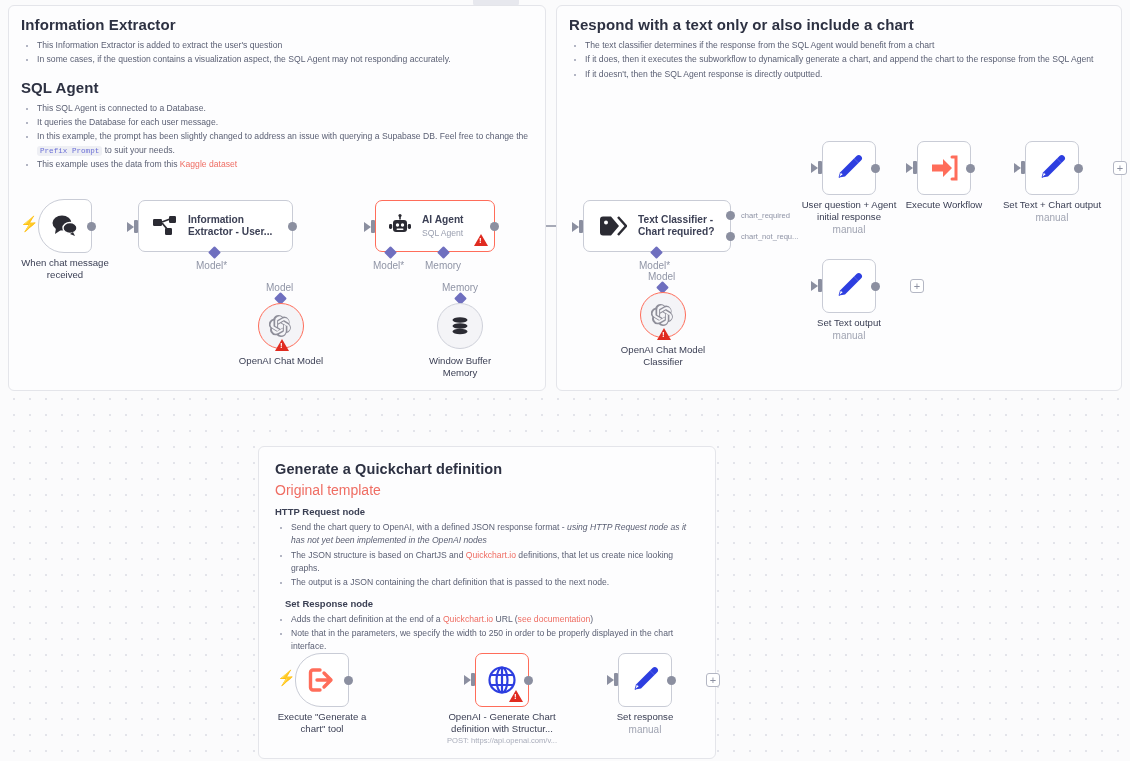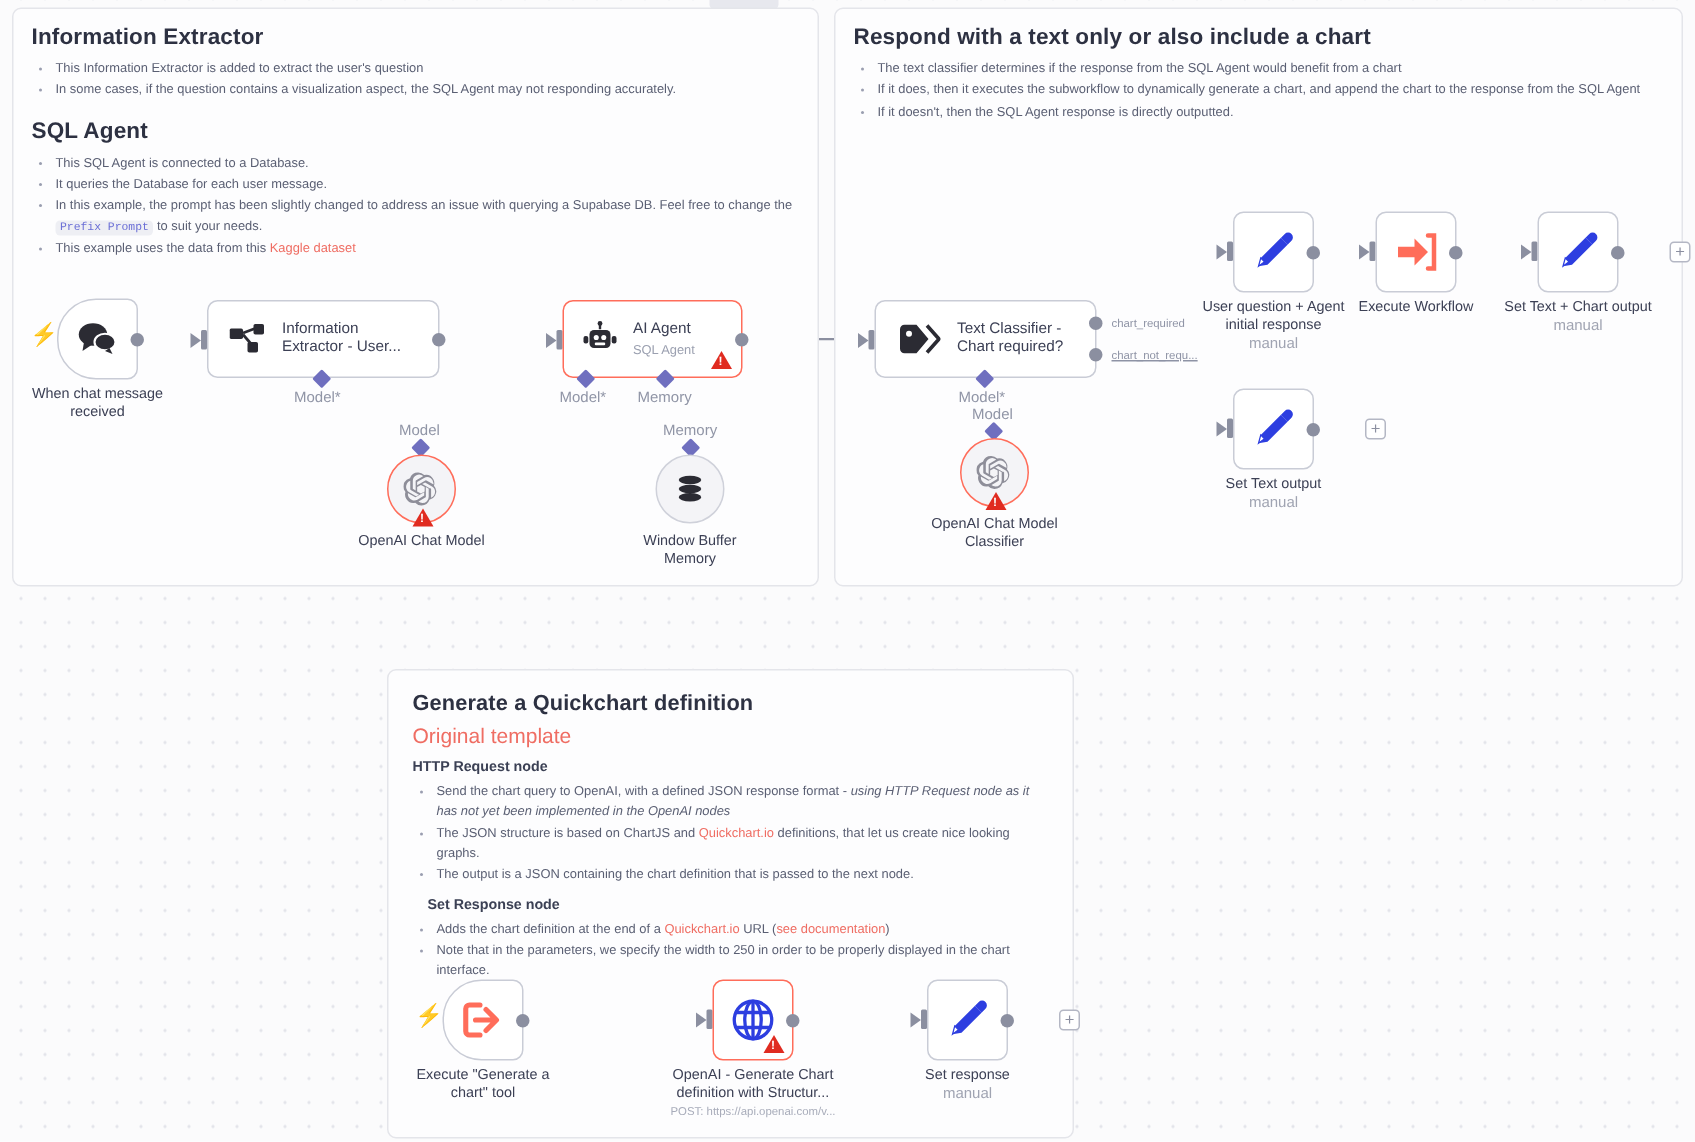--- a/index.html
+++ b/index.html
@@ -92,21 +92,21 @@
     width: 46px; height: 46px;
     border-radius: 50%;
     background: #f4f4f7;
     border: 1px solid #cfd1da;
     display: flex; align-items: center; justify-content: center;
     position: relative;
   }
   .node-round.err { border: 1.6px solid #ff6d5a; }
   .node-title {
     font-size: 10.2px; color: #3c4055; line-height: 1.22;
-    font-weight: normal;
+    font-weight: bold;
   }
   .node-sub { font-size: 8.6px; color: #9ba0b0; margin-top: 2px; }
   .caption {
     position: absolute;
     text-align: center;
     font-size: 9.6px;
     color: #3c4055;
     line-height: 1.25;
     white-space: pre-line;
   }
@@ -354,21 +354,21 @@
         <path d="M1 4.5 A3 3 0 0 1 4 1.5 L12 1.5 L20 11 L12 20.5 L4 20.5 A3 3 0 0 1 1 17.5 Z" fill="#2b2b33"></path>
         <circle cx="7" cy="7.5" r="2" fill="#fff"></circle>
         <path d="M19 2 L27 11 L19 20" fill="none" stroke="#2b2b33" stroke-width="2.4"></path>
       </svg>
       <div class="node-title" style="white-space:pre-line;">Text Classifier -
 Chart required?</div>
       <div class="port-out" style="right:-5px; top:10px;"></div>
       <div class="port-out" style="right:-5px; top:31px;"></div>
     </div>
     <div class="conn-label" style="left:158px; top:11px;"><span>chart_required</span></div>
-    <div class="conn-label" style="left:158px; top:32px;text-decoration:underline;"><span>chart_not_requ...</span></div>
+    <div class="conn-label" style="left:158px; top:32px;"><span>chart_not_requ...</span></div>
     <div class="diamond" style="left:69px; top:48px;"></div>
     <div class="port-label" style="left:56px; top:60px;"><span>Model*</span></div>
   </div>
 
   <div class="node" style="left:640px; top:292px;">
     <div class="diamond" style="left:18px; top:-9px;"></div>
     <div class="port-label" style="left:8px; top:-21px;"><span>Model</span></div>
     <div class="node-round err">
       <svg width="24" height="24" viewBox="0 0 24 24">
         <path d="M20.3 9.9a5.5 5.5 0 0 0-.5-4.5 5.6 5.6 0 0 0-6-2.7A5.5 5.5 0 0 0 9.6 1a5.6 5.6 0 0 0-5.3 3.8A5.5 5.5 0 0 0 .6 7.5a5.6 5.6 0 0 0 .7 6.5 5.5 5.5 0 0 0 .5 4.5 5.6 5.6 0 0 0 6 2.7 5.5 5.5 0 0 0 4.2 1.8 5.6 5.6 0 0 0 5.3-3.8 5.5 5.5 0 0 0 3.7-2.7 5.6 5.6 0 0 0-.7-6.6zM12.6 21.4a4.2 4.2 0 0 1-2.7-1l.1-.1 4.5-2.6a.7.7 0 0 0 .4-.6v-6.4l1.9 1.1v5.3a4.2 4.2 0 0 1-4.2 4.3zM3.5 17.5a4.1 4.1 0 0 1-.5-2.8l.1.1 4.5 2.6a.7.7 0 0 0 .7 0l5.5-3.2v2.2l-4.6 2.7a4.2 4.2 0 0 1-5.7-1.6zM2.3 8.3a4.1 4.1 0 0 1 2.2-1.8V12a.7.7 0 0 0 .3.6l5.5 3.2-1.9 1.1-4.6-2.7a4.2 4.2 0 0 1-1.5-5.7zM18 11.9l-5.5-3.2 1.9-1.1 4.6 2.7a4.2 4.2 0 0 1-.6 7.5V12a.7.7 0 0 0-.4-.6zM19.9 9l-.1-.1-4.5-2.6a.7.7 0 0 0-.7 0l-5.5 3.2V7.3l4.6-2.7A4.2 4.2 0 0 1 19.9 9zM8.1 13l-1.9-1.1V6.6a4.2 4.2 0 0 1 6.9-3.2l-.1.1-4.5 2.6a.7.7 0 0 0-.4.6zm1-2.3L11.6 9.3l2.5 1.4v2.9l-2.5 1.4-2.5-1.4z" fill="#8e8e99"></path>

